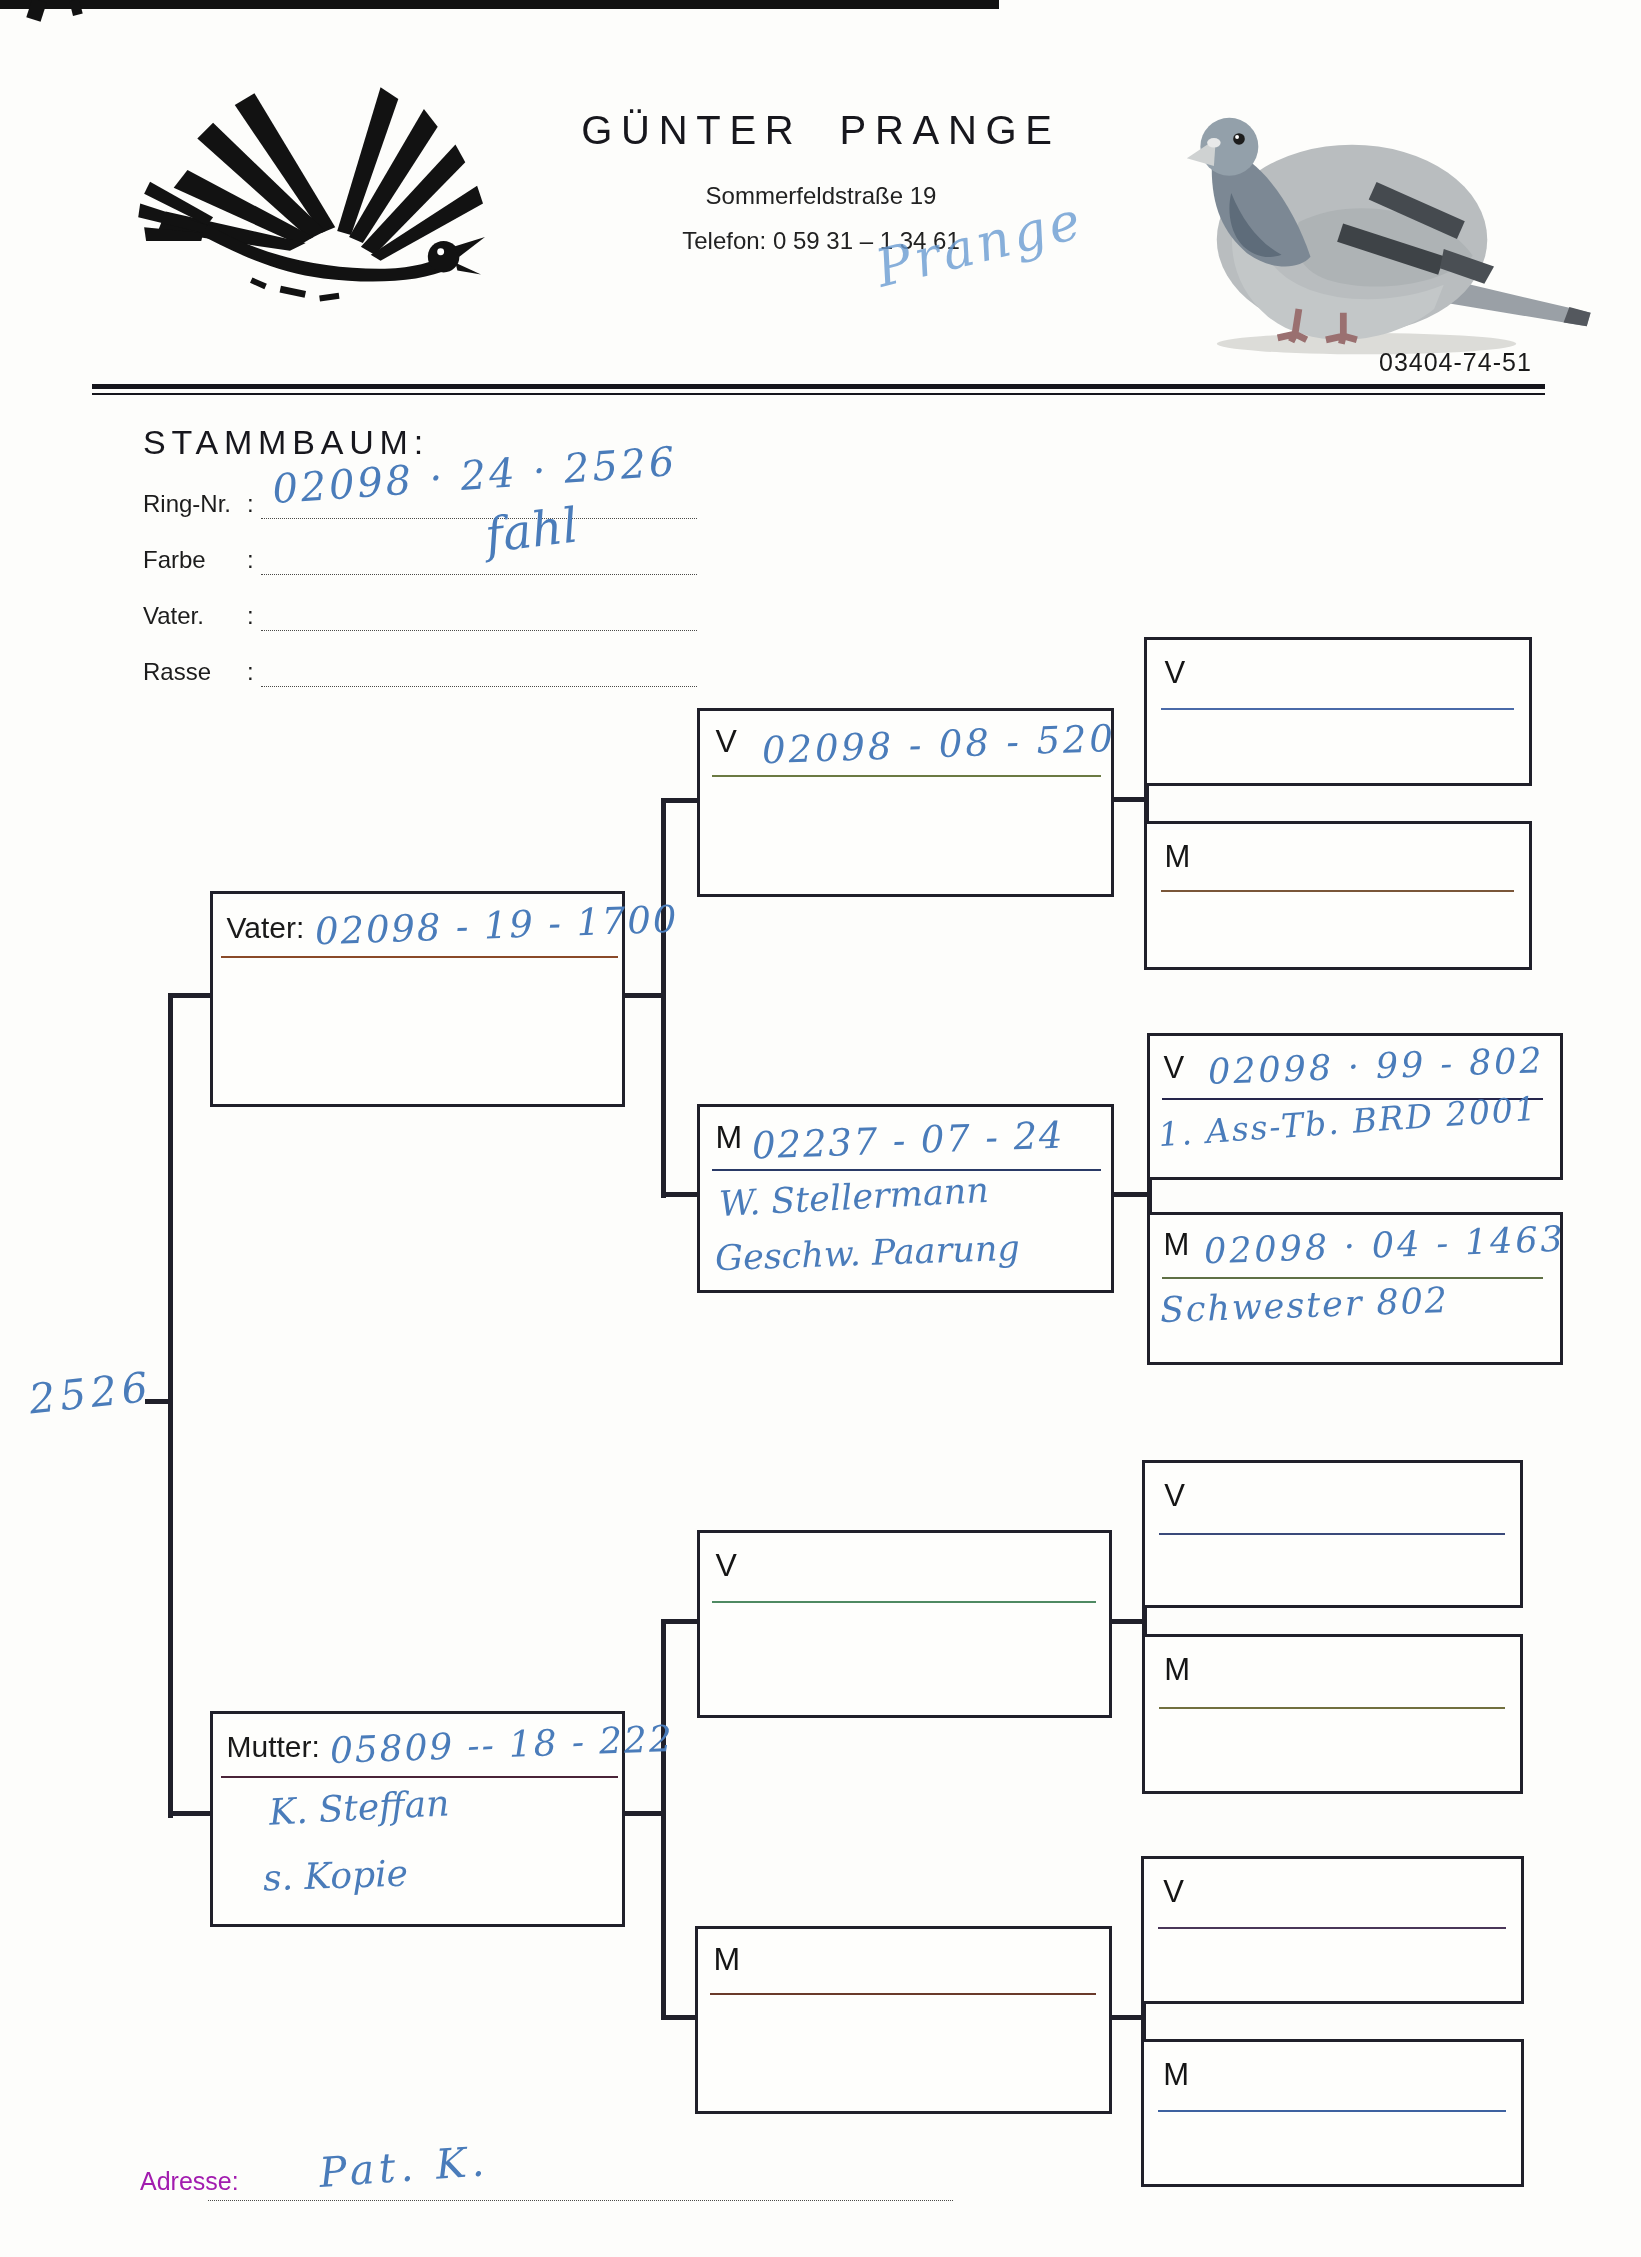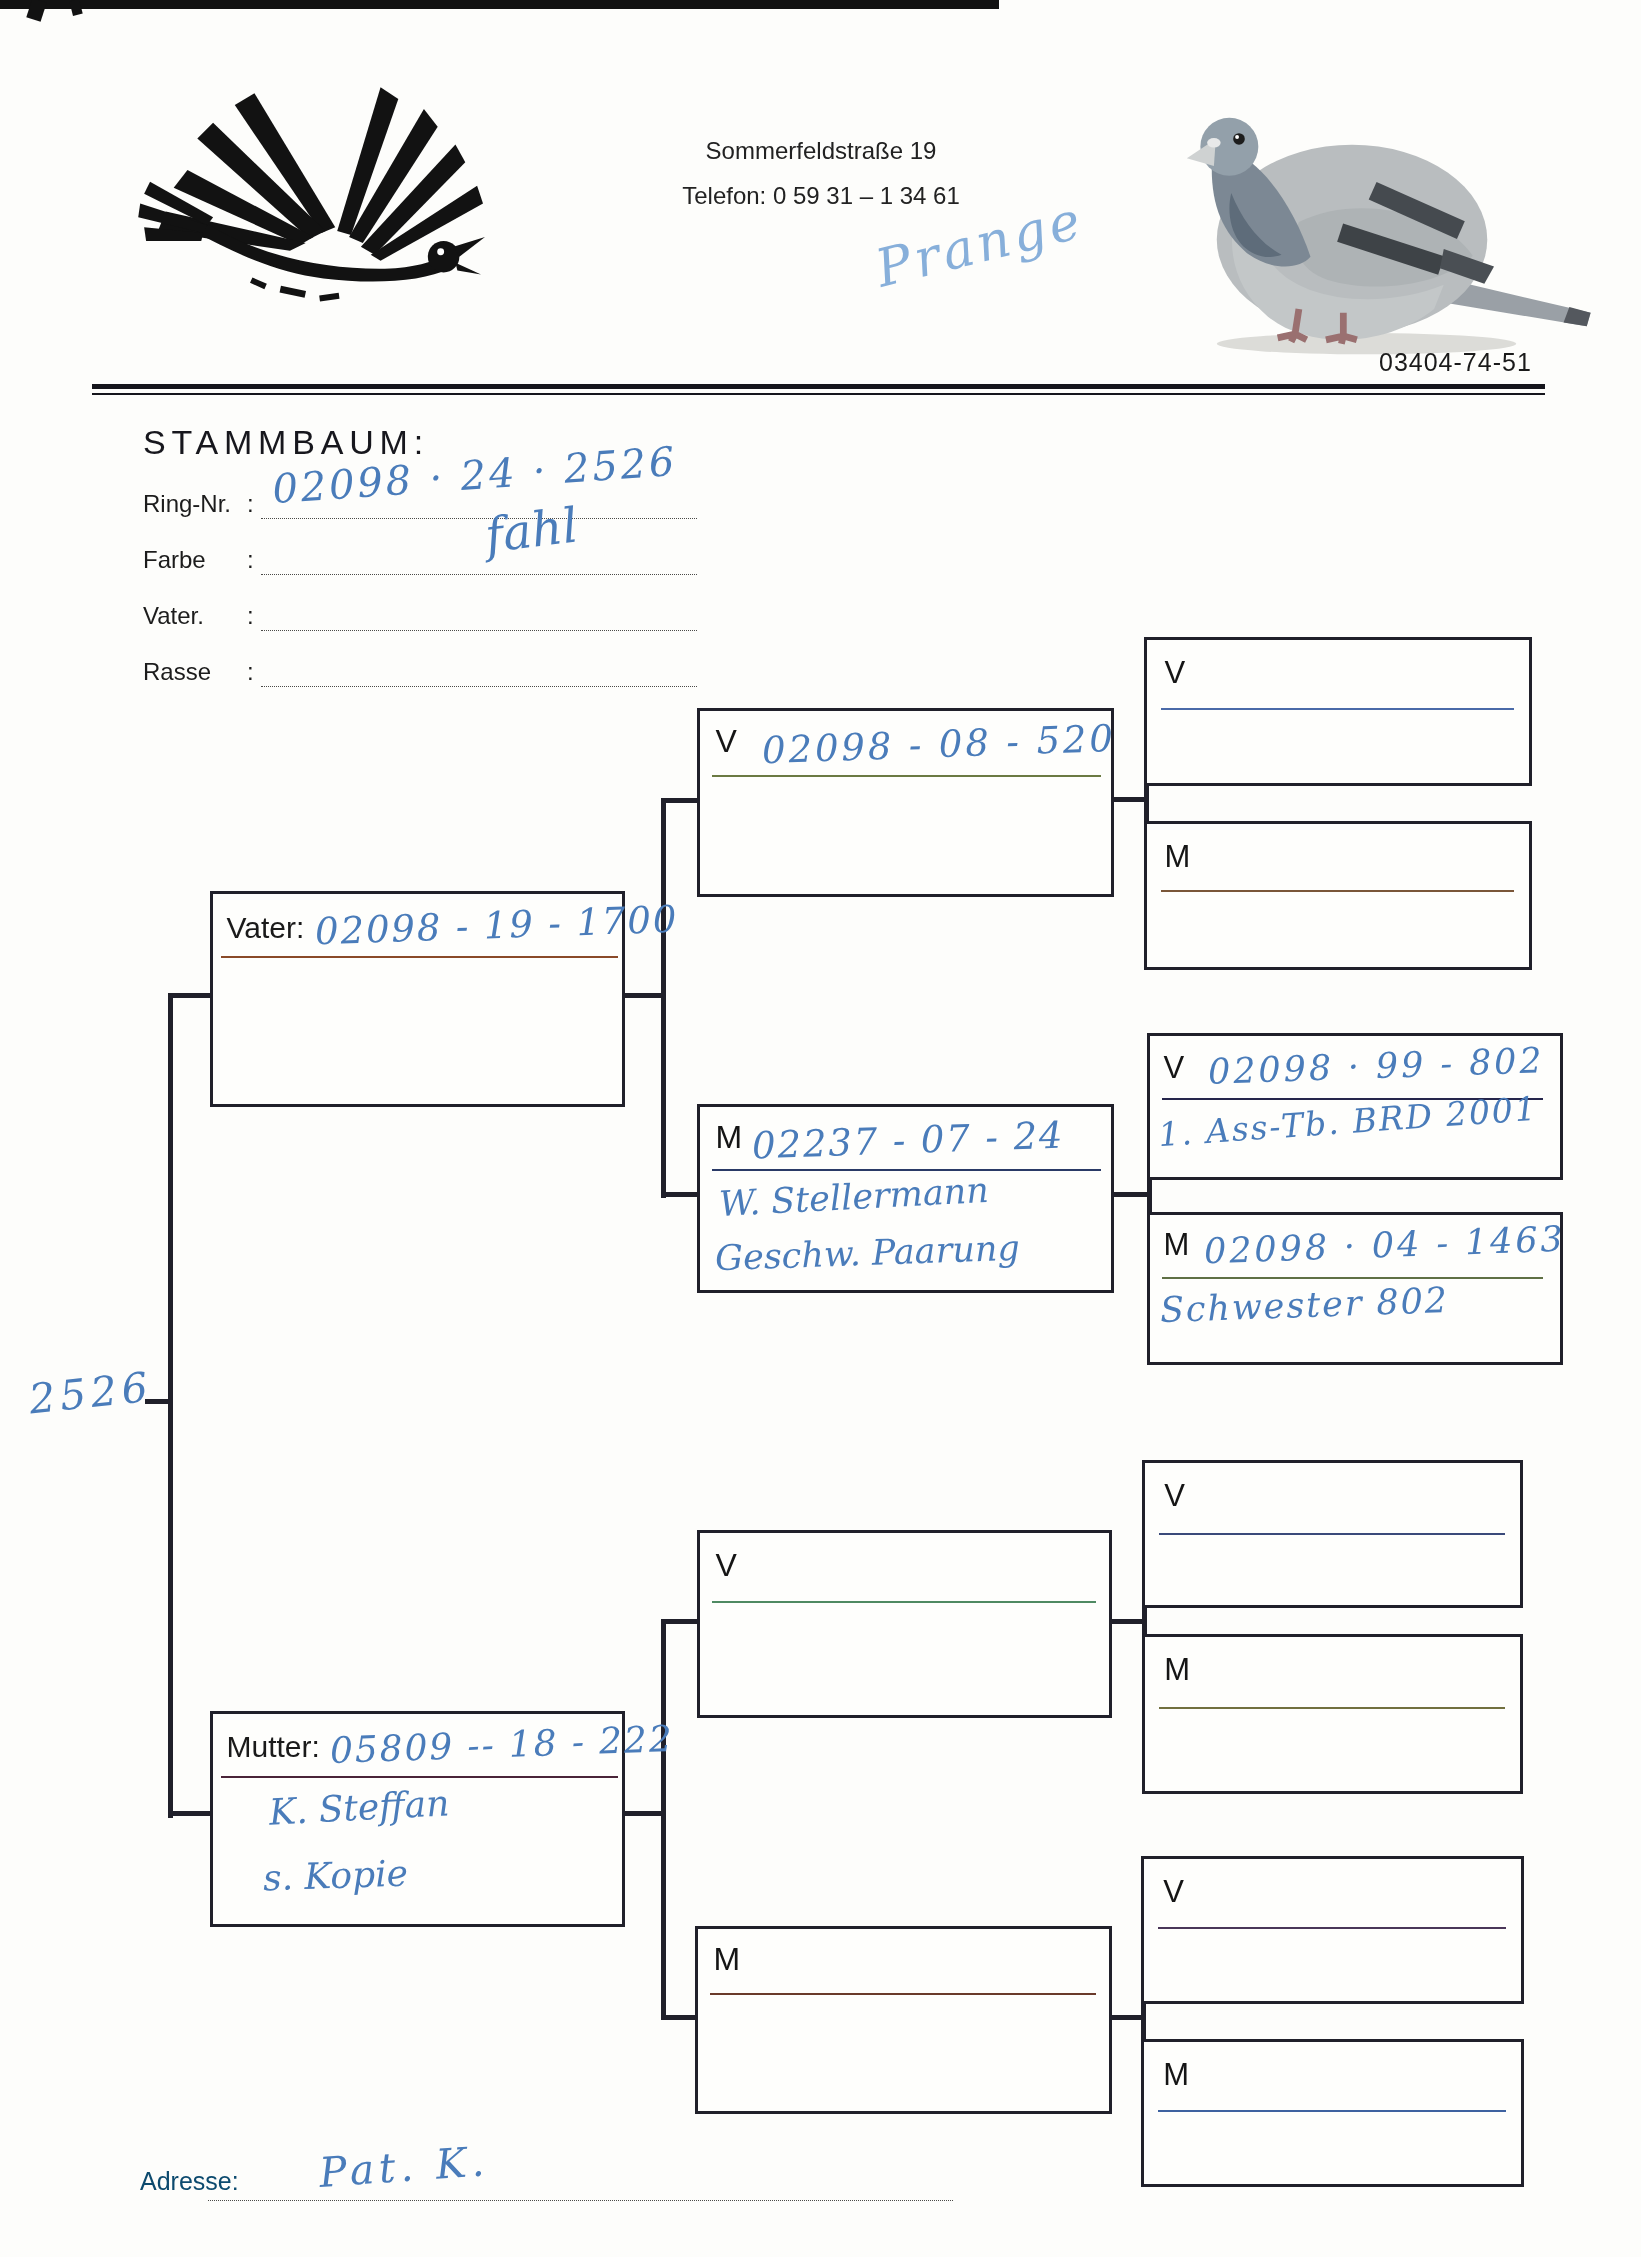--- a/index.html
+++ b/index.html
@@ -26,21 +26,21 @@
   .f-label{position:absolute;left:143px;font-size:24px;color:#1c1c1c;}
   .f-colon{position:absolute;left:247px;font-size:24px;color:#1c1c1c;}
   .f-dots{position:absolute;left:261px;width:436px;height:1.9px;border-bottom:1.9px dotted #4a4a48;}
   
   .hand{font-family:"DejaVu Serif",serif;font-style:italic;color:#4a7cba;white-space:nowrap;}
   
   .pbox{position:absolute;border:3.9px solid #20202a;background:#fefefc;}
   .tag{position:absolute;font-size:32px;color:#151515;}
   .rule{position:absolute;height:1.9px;}
   .ln{position:absolute;background:#20202a;}
-  .adresse-label{position:absolute;left:140px;top:2167px;font-size:25px;color:#0c4a6e;}
+  .adresse-label{position:absolute;left:140px;top:2167px;font-size:25px;color:#a21caf;}
   .adresse-dots{position:absolute;left:208px;top:2198px;width:745px;height:1.9px;border-bottom:1.9px dotted #4a4a48;}
 </style>
 </head>
 <body>
 
 <div id="page">
 
   <div class="scan-strip"></div>
   <div class="scan-mark" style="left:29px;top:0;width:15.4px;height:20px;transform:rotate(18deg);"></div>
   <div class="scan-mark" style="left:71px;top:0;width:9.7px;height:14.5px;transform:rotate(-14deg);"></div>
@@ -69,20 +69,21 @@
       <polygon points="116,196 60,196 58,182 118,188"></polygon>
 
       <rect x="196" y="244" width="26" height="7" transform="rotate(12 209 247)"></rect>
       <rect x="236" y="250" width="20" height="6" transform="rotate(-8 246 253)"></rect>
       <rect x="166" y="236" width="16" height="6" transform="rotate(24 174 239)"></rect>
     </g>
     <circle cx="359" cy="207" r="3.5" fill="#ffffff"></circle>
   </svg>
 
   <div class="hdr-center">
+    <div class="hdr-title">GÜNTER PRANGE</div>
     <div class="hdr-addr1">Sommerfeldstraße 19</div>
     <div class="hdr-phone">Telefon: 0 59 31 – 1 34 61</div>
   </div>
 
   <div class="signature">Prange</div>
 
   <svg class="abs" style="left:1154px;top:77px;" width="454" height="290" viewBox="0 0 470 300">
     <ellipse cx="220" cy="276" rx="155" ry="11" fill="#dcdcd8"></ellipse>
 
     <polygon points="290,206 452,244 448,258 292,232" fill="#9aa0a6"></polygon>

